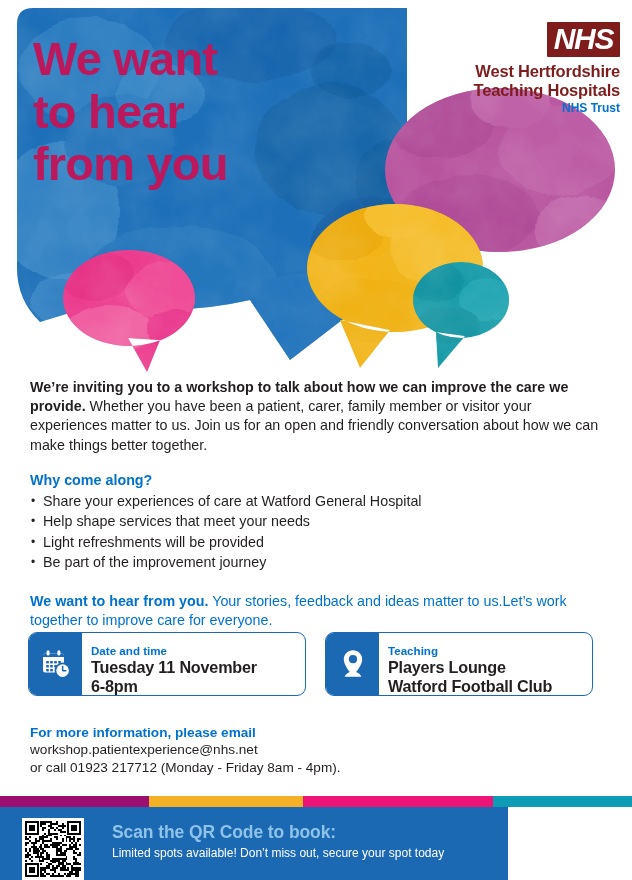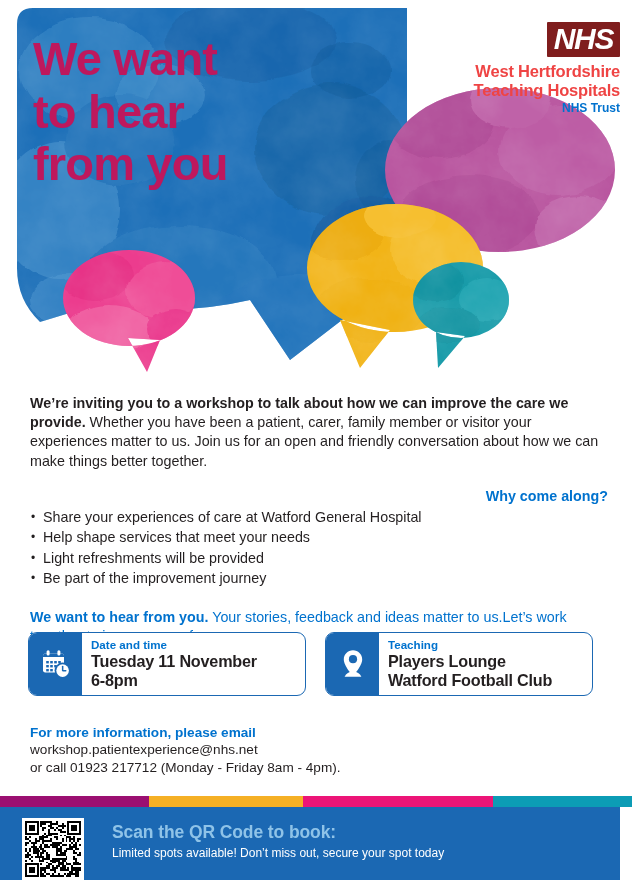--- a/index.html
+++ b/index.html
@@ -60,21 +60,21 @@
     font-family: "Liberation Sans", sans-serif;
     font-weight: bold;
     font-style: italic;
     font-size: 30px;
     line-height: 30px;
     letter-spacing: -1.4px;
   }
   .trust-name {
     display: block;
     margin-top: 5px;
-    color: #ef4444;
+    color: #7f1d1d;
     font-size: 16.5px;
     line-height: 19px;
     font-weight: bold;
     white-space: pre-line;
     letter-spacing: -0.2px;
   }
   .trust-sub {
     display: block;
     margin-top: 2px;
     color: #0072CE;
@@ -82,36 +82,34 @@
     line-height: 13px;
     font-weight: bold;
   }
 
   
   .content {
     position: absolute;
     left: 30px;
     top: 378px;
     width: 578px;
-    margin-top: 16px;
   }
   .intro {
     color: #231f20;
     font-size: 14.3px;
     line-height: 19.2px;
     margin: 0;
   }
   .intro b { font-weight: bold; }
 
   .section-head {
     color: #0072CE;
     font-size: 14.3px;
     font-weight: bold;
     margin: 17px 0 3px 0;
-    text-align: right;
   }
   ul.bullets {
     list-style: none;
     margin: 0;
     padding: 0;
   }
   ul.bullets li {
     position: relative;
     padding-left: 13px;
     color: #231f20;
@@ -162,21 +160,21 @@
     background: #1B68B3;
     display: flex;
     align-items: center;
     justify-content: center;
   }
   .card-body {
     flex: 1;
     padding: 5px 0 0 9px;
     display: flex;
     flex-direction: column;
-    justify-content: flex-start;
+    justify-content: flex-end;
   }
   .card-label {
     color: #0072CE;
     font-size: 11.6px;
     font-weight: bold;
     line-height: 13px;
     margin-bottom: 1px;
   }
   .card-value {
     color: #231f20;
@@ -206,21 +204,21 @@
     font-size: 13.6px;
     line-height: 17.5px;
     margin: 0;
   }
 
   
   .footer {
     position: absolute;
     left: 0;
     bottom: 0;
-    width: 620px;
+    width: 508px;
     height: 84px;
     background: #1B68B3;
   }
   .stripe-row {
     position: absolute;
     left: 0; top: 0;
     width: 632px;
     height: 11px;
     display: flex;
   }

